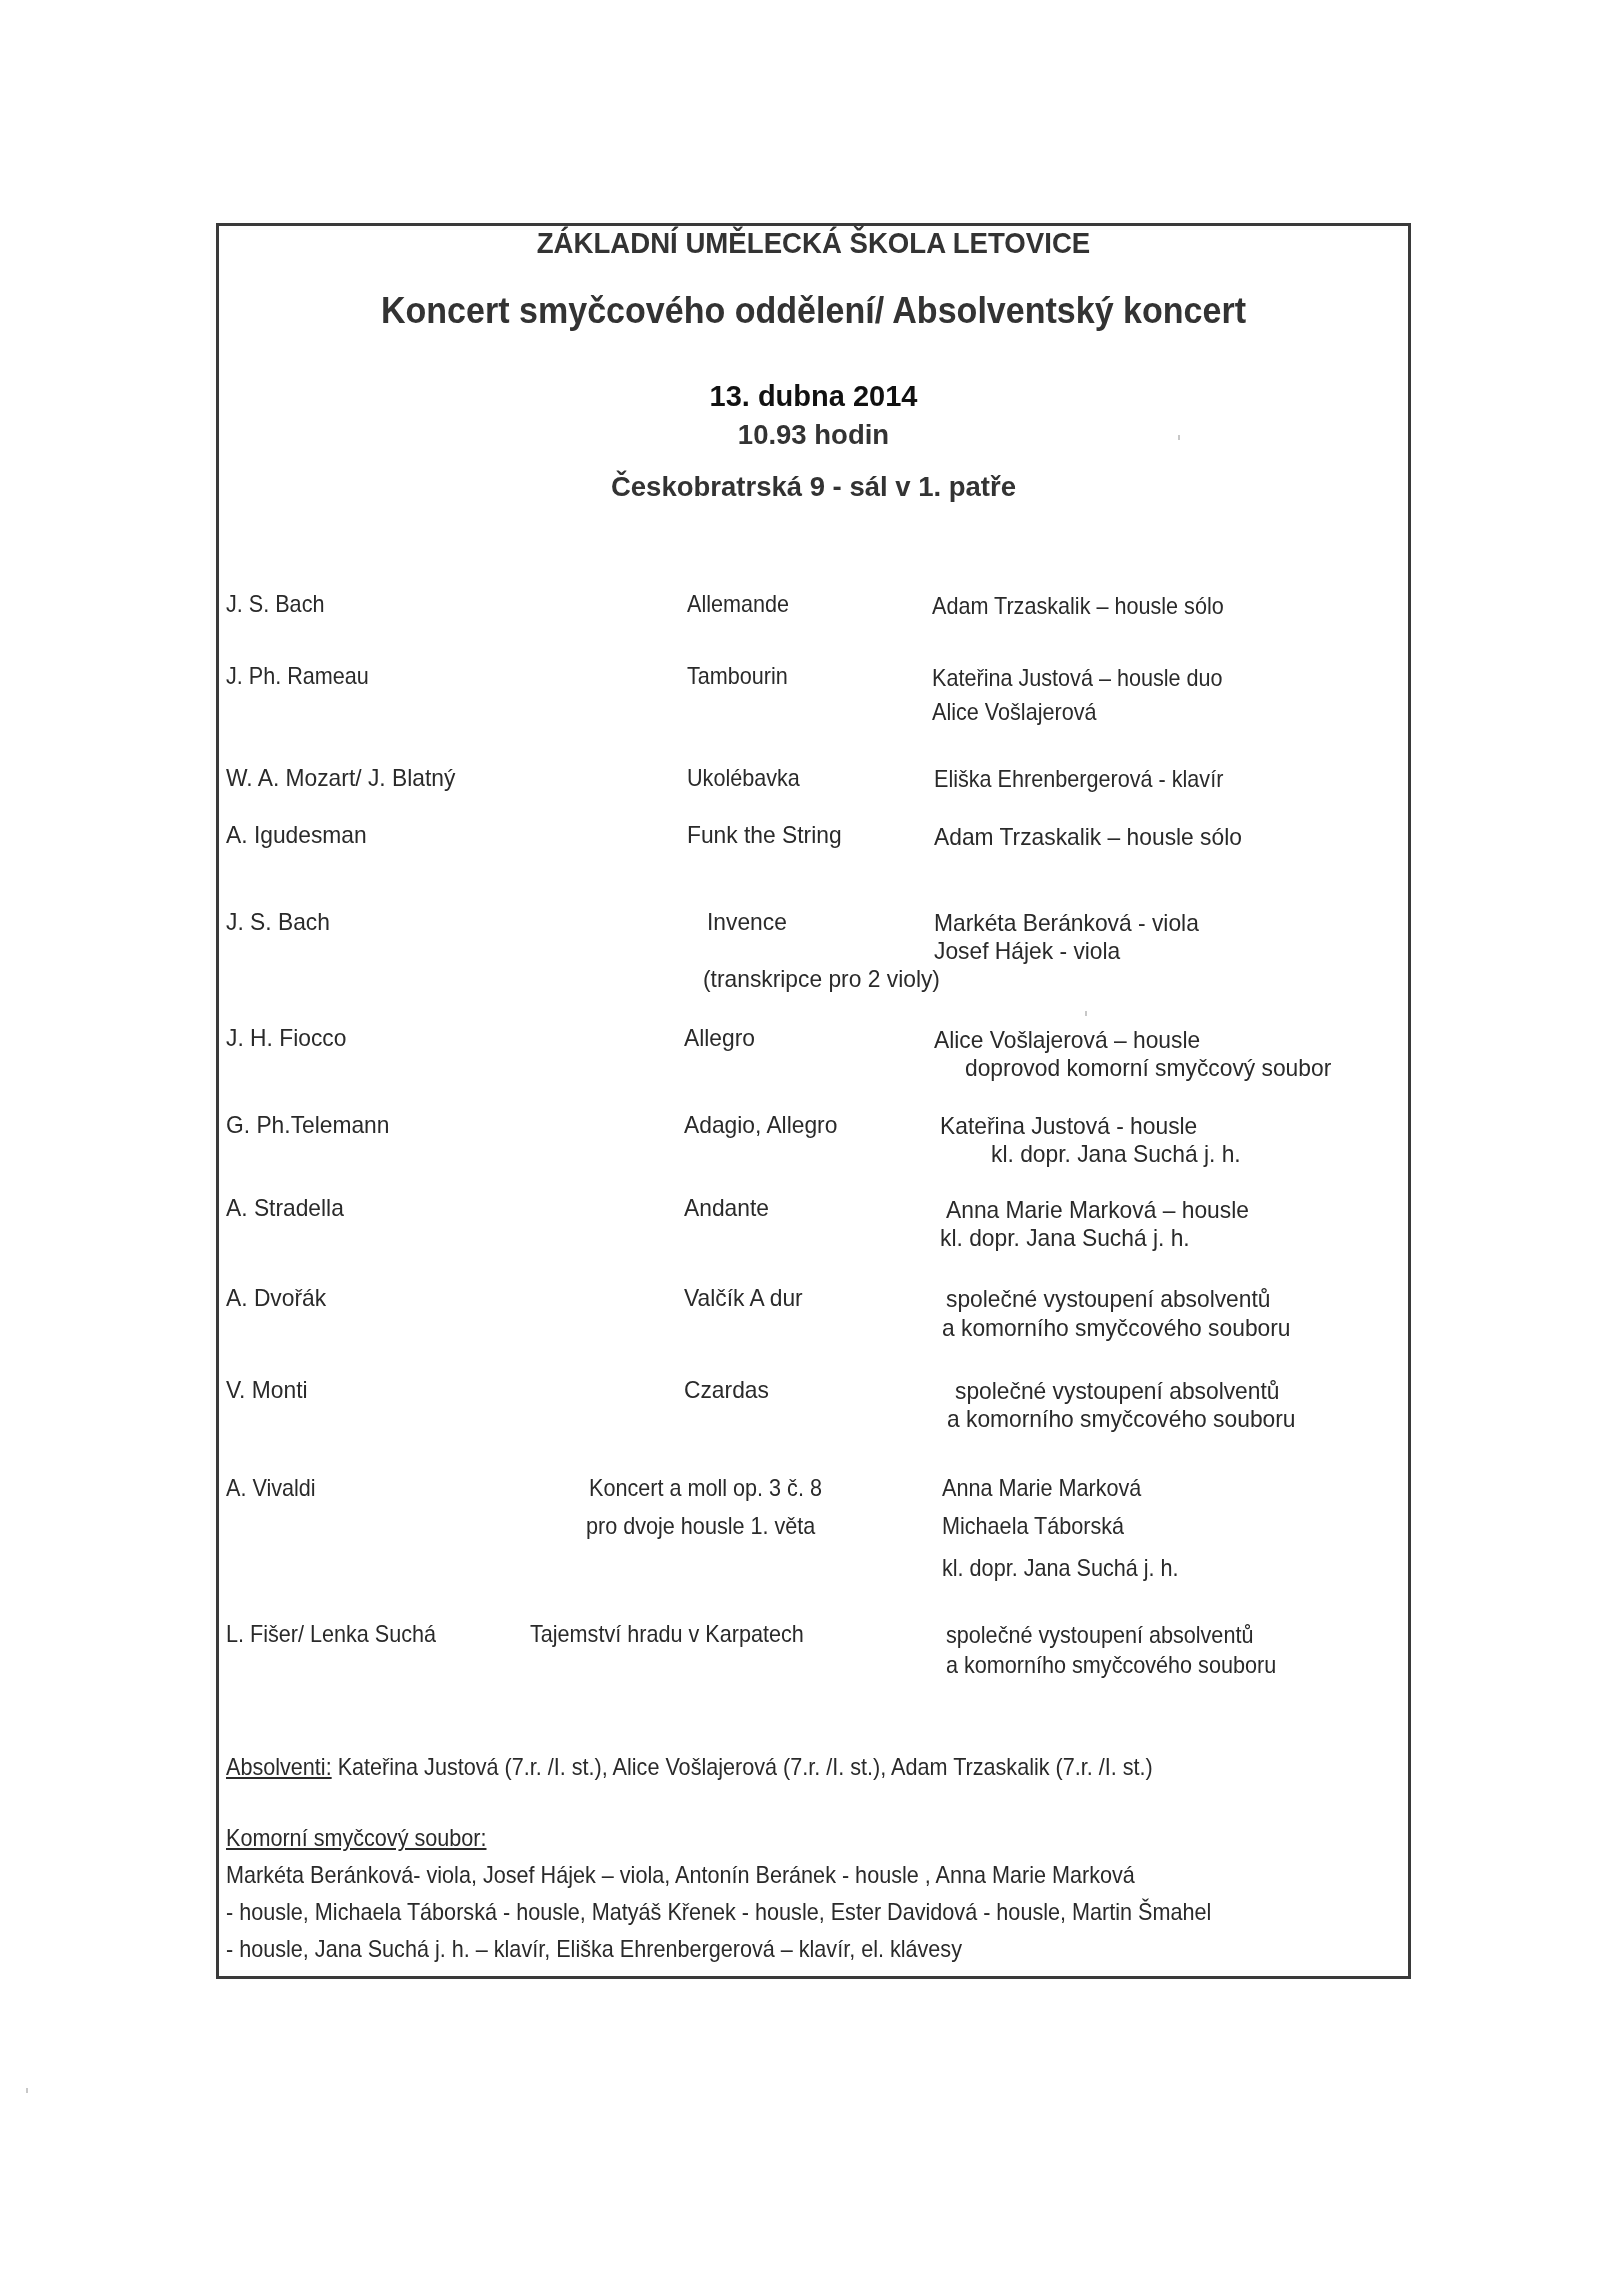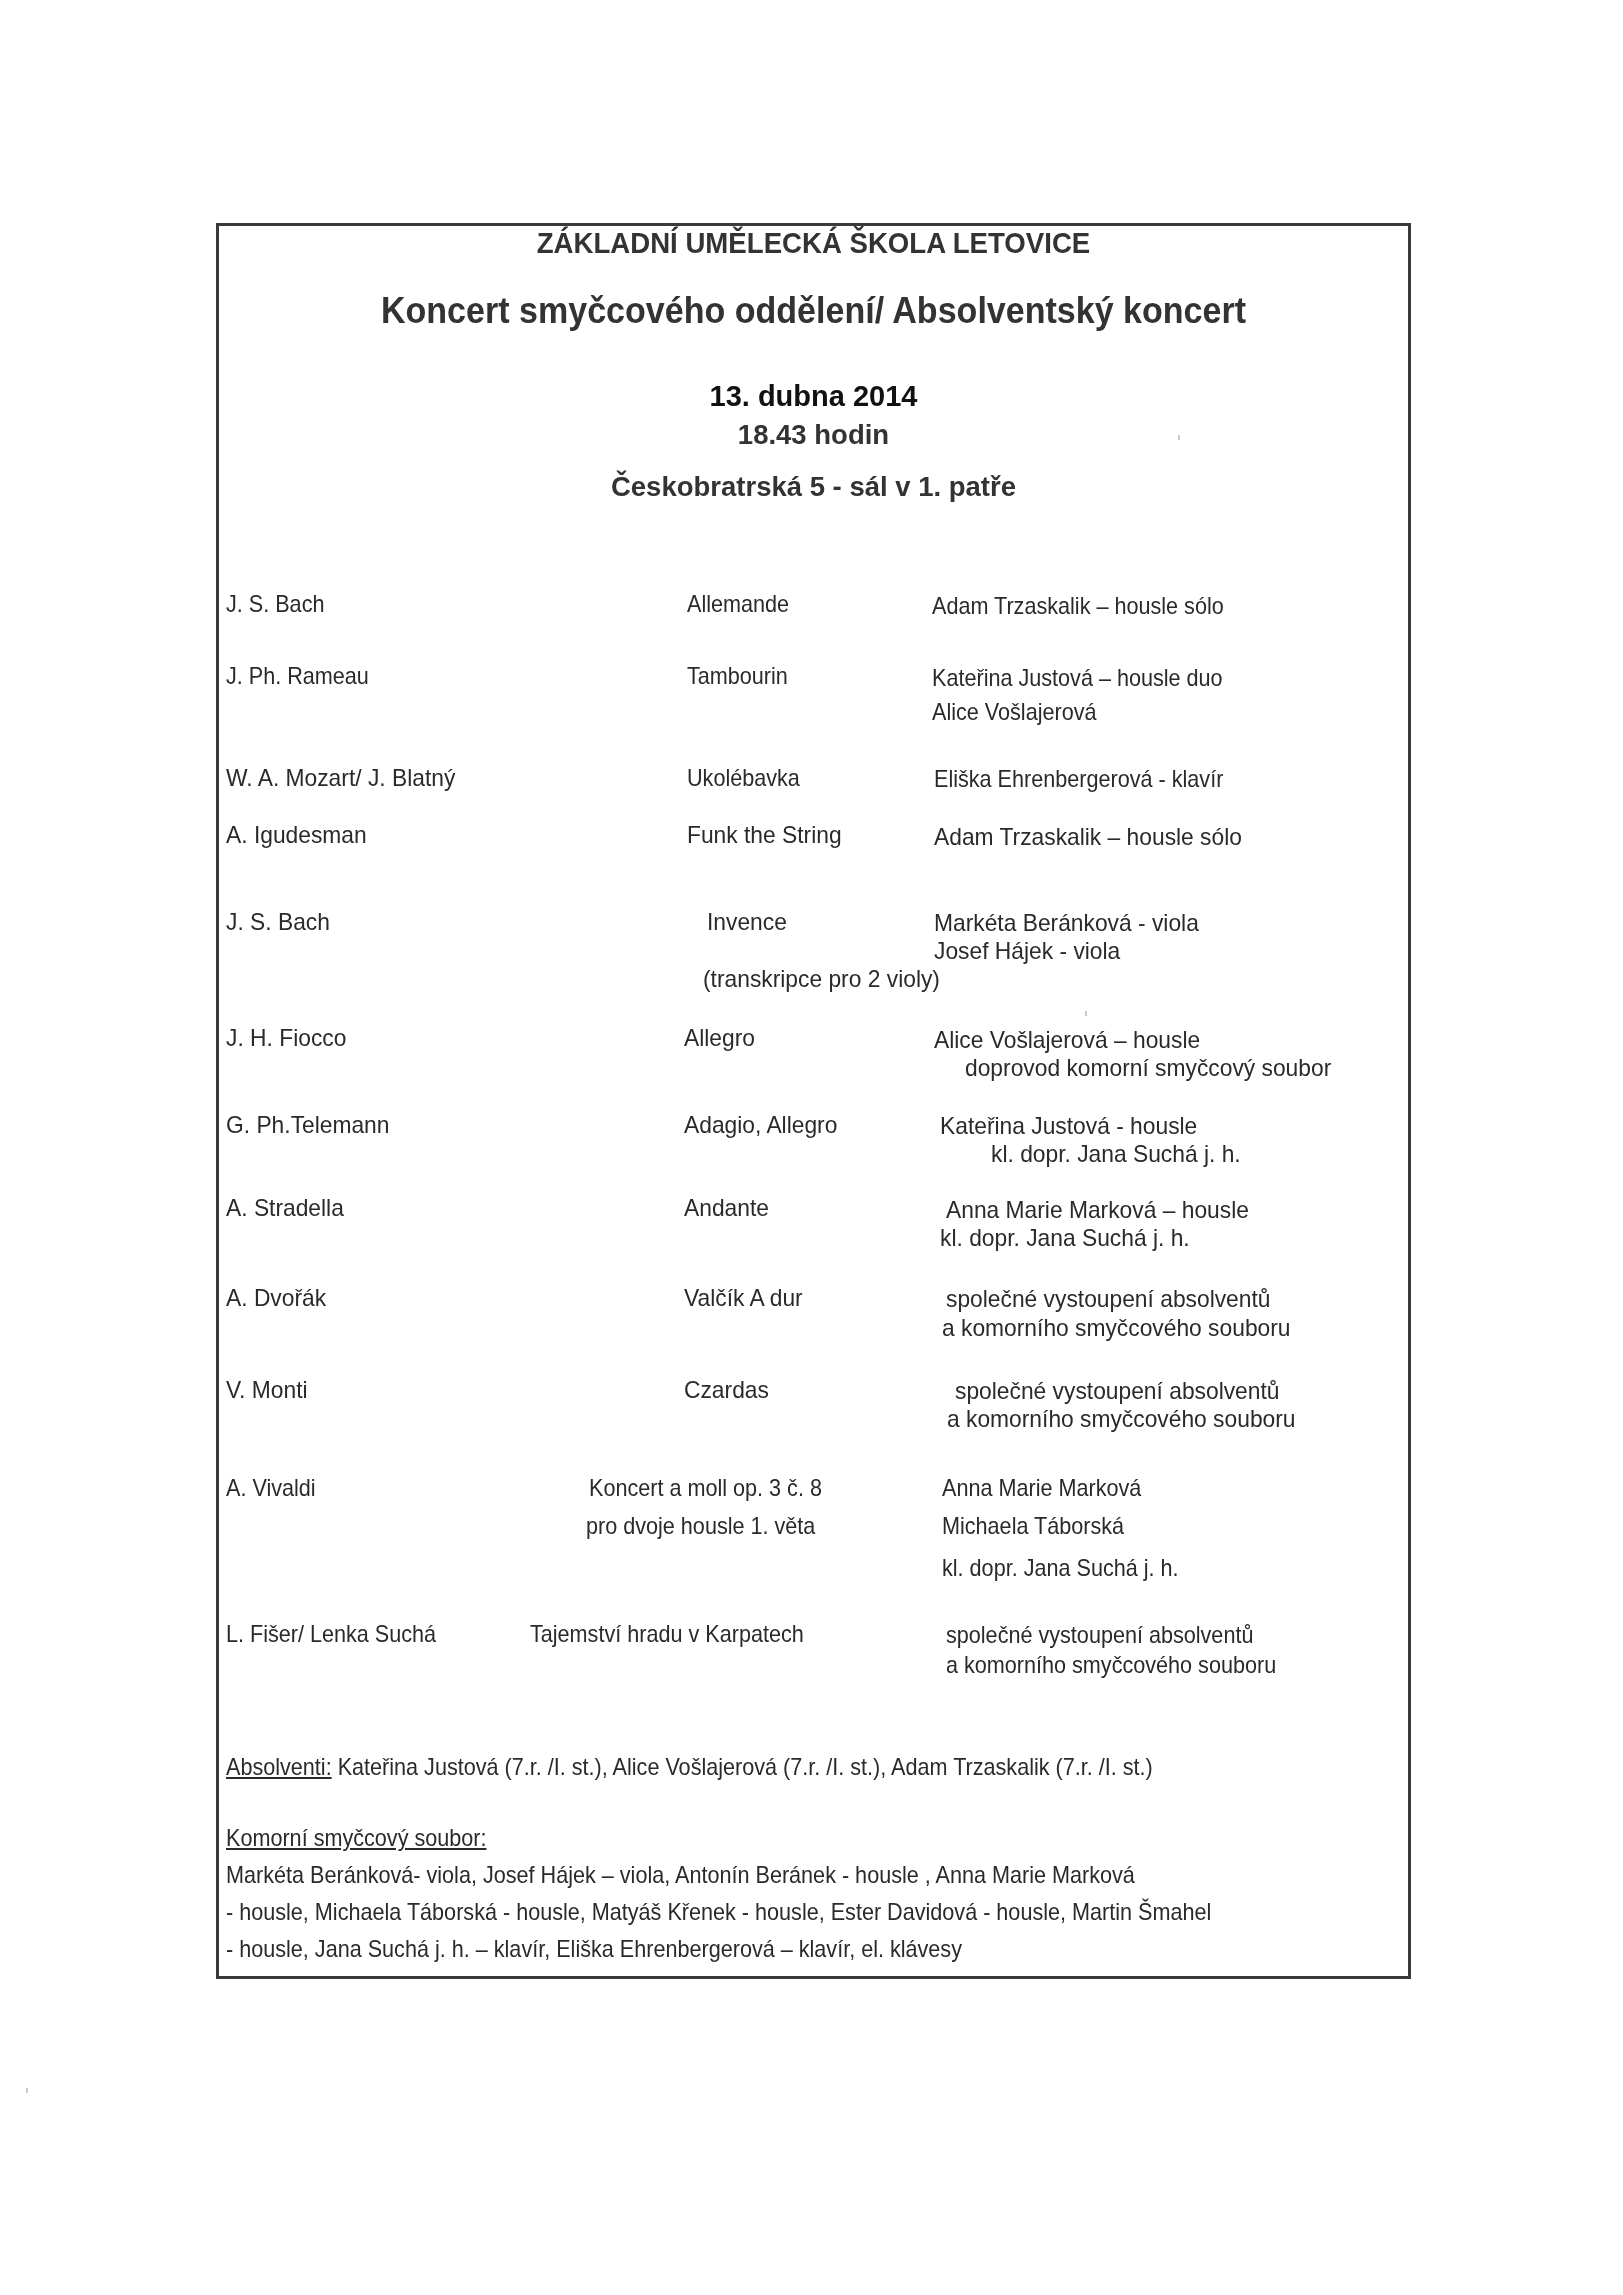--- a/index.html
+++ b/index.html
@@ -20,22 +20,22 @@
     .u { text-decoration: underline; }
     .scan-dot { position: absolute; width: 2px; height: 5.2px; background: #c8c8c8; }
   </style>
 </head>
 <body>
 
 <div class="frame">
   <div class="hdr school">ZÁKLADNÍ UMĚLECKÁ ŠKOLA LETOVICE</div>
   <div class="hdr title">Koncert smyčcového oddělení/ Absolventský koncert</div>
   <div class="hdr date">13. dubna 2014</div>
-  <div class="hdr time">18.43 hodin</div>
-  <div class="hdr venue">Českobratrská 5 - sál v 1. patře</div>
+  <div class="hdr time">10.93 hodin</div>
+  <div class="hdr venue">Českobratrská 9 - sál v 1. patře</div>
 
   <div class="txt cal" style="left:6.5px;top:363px">J. S. Bach</div>
   <div class="txt cal" style="left:468px;top:363px">Allemande</div>
   <div class="txt cal" style="left:713px;top:365px">Adam Trzaskalik – housle sólo</div>
 
   <div class="txt cal" style="left:6.5px;top:435px">J. Ph. Rameau</div>
   <div class="txt cal" style="left:468px;top:435px">Tambourin</div>
   <div class="txt cal" style="left:713px;top:437px">Kateřina Justová – housle duo</div>
   <div class="txt cal" style="left:713px;top:471px">Alice Vošlajerová</div>
 

